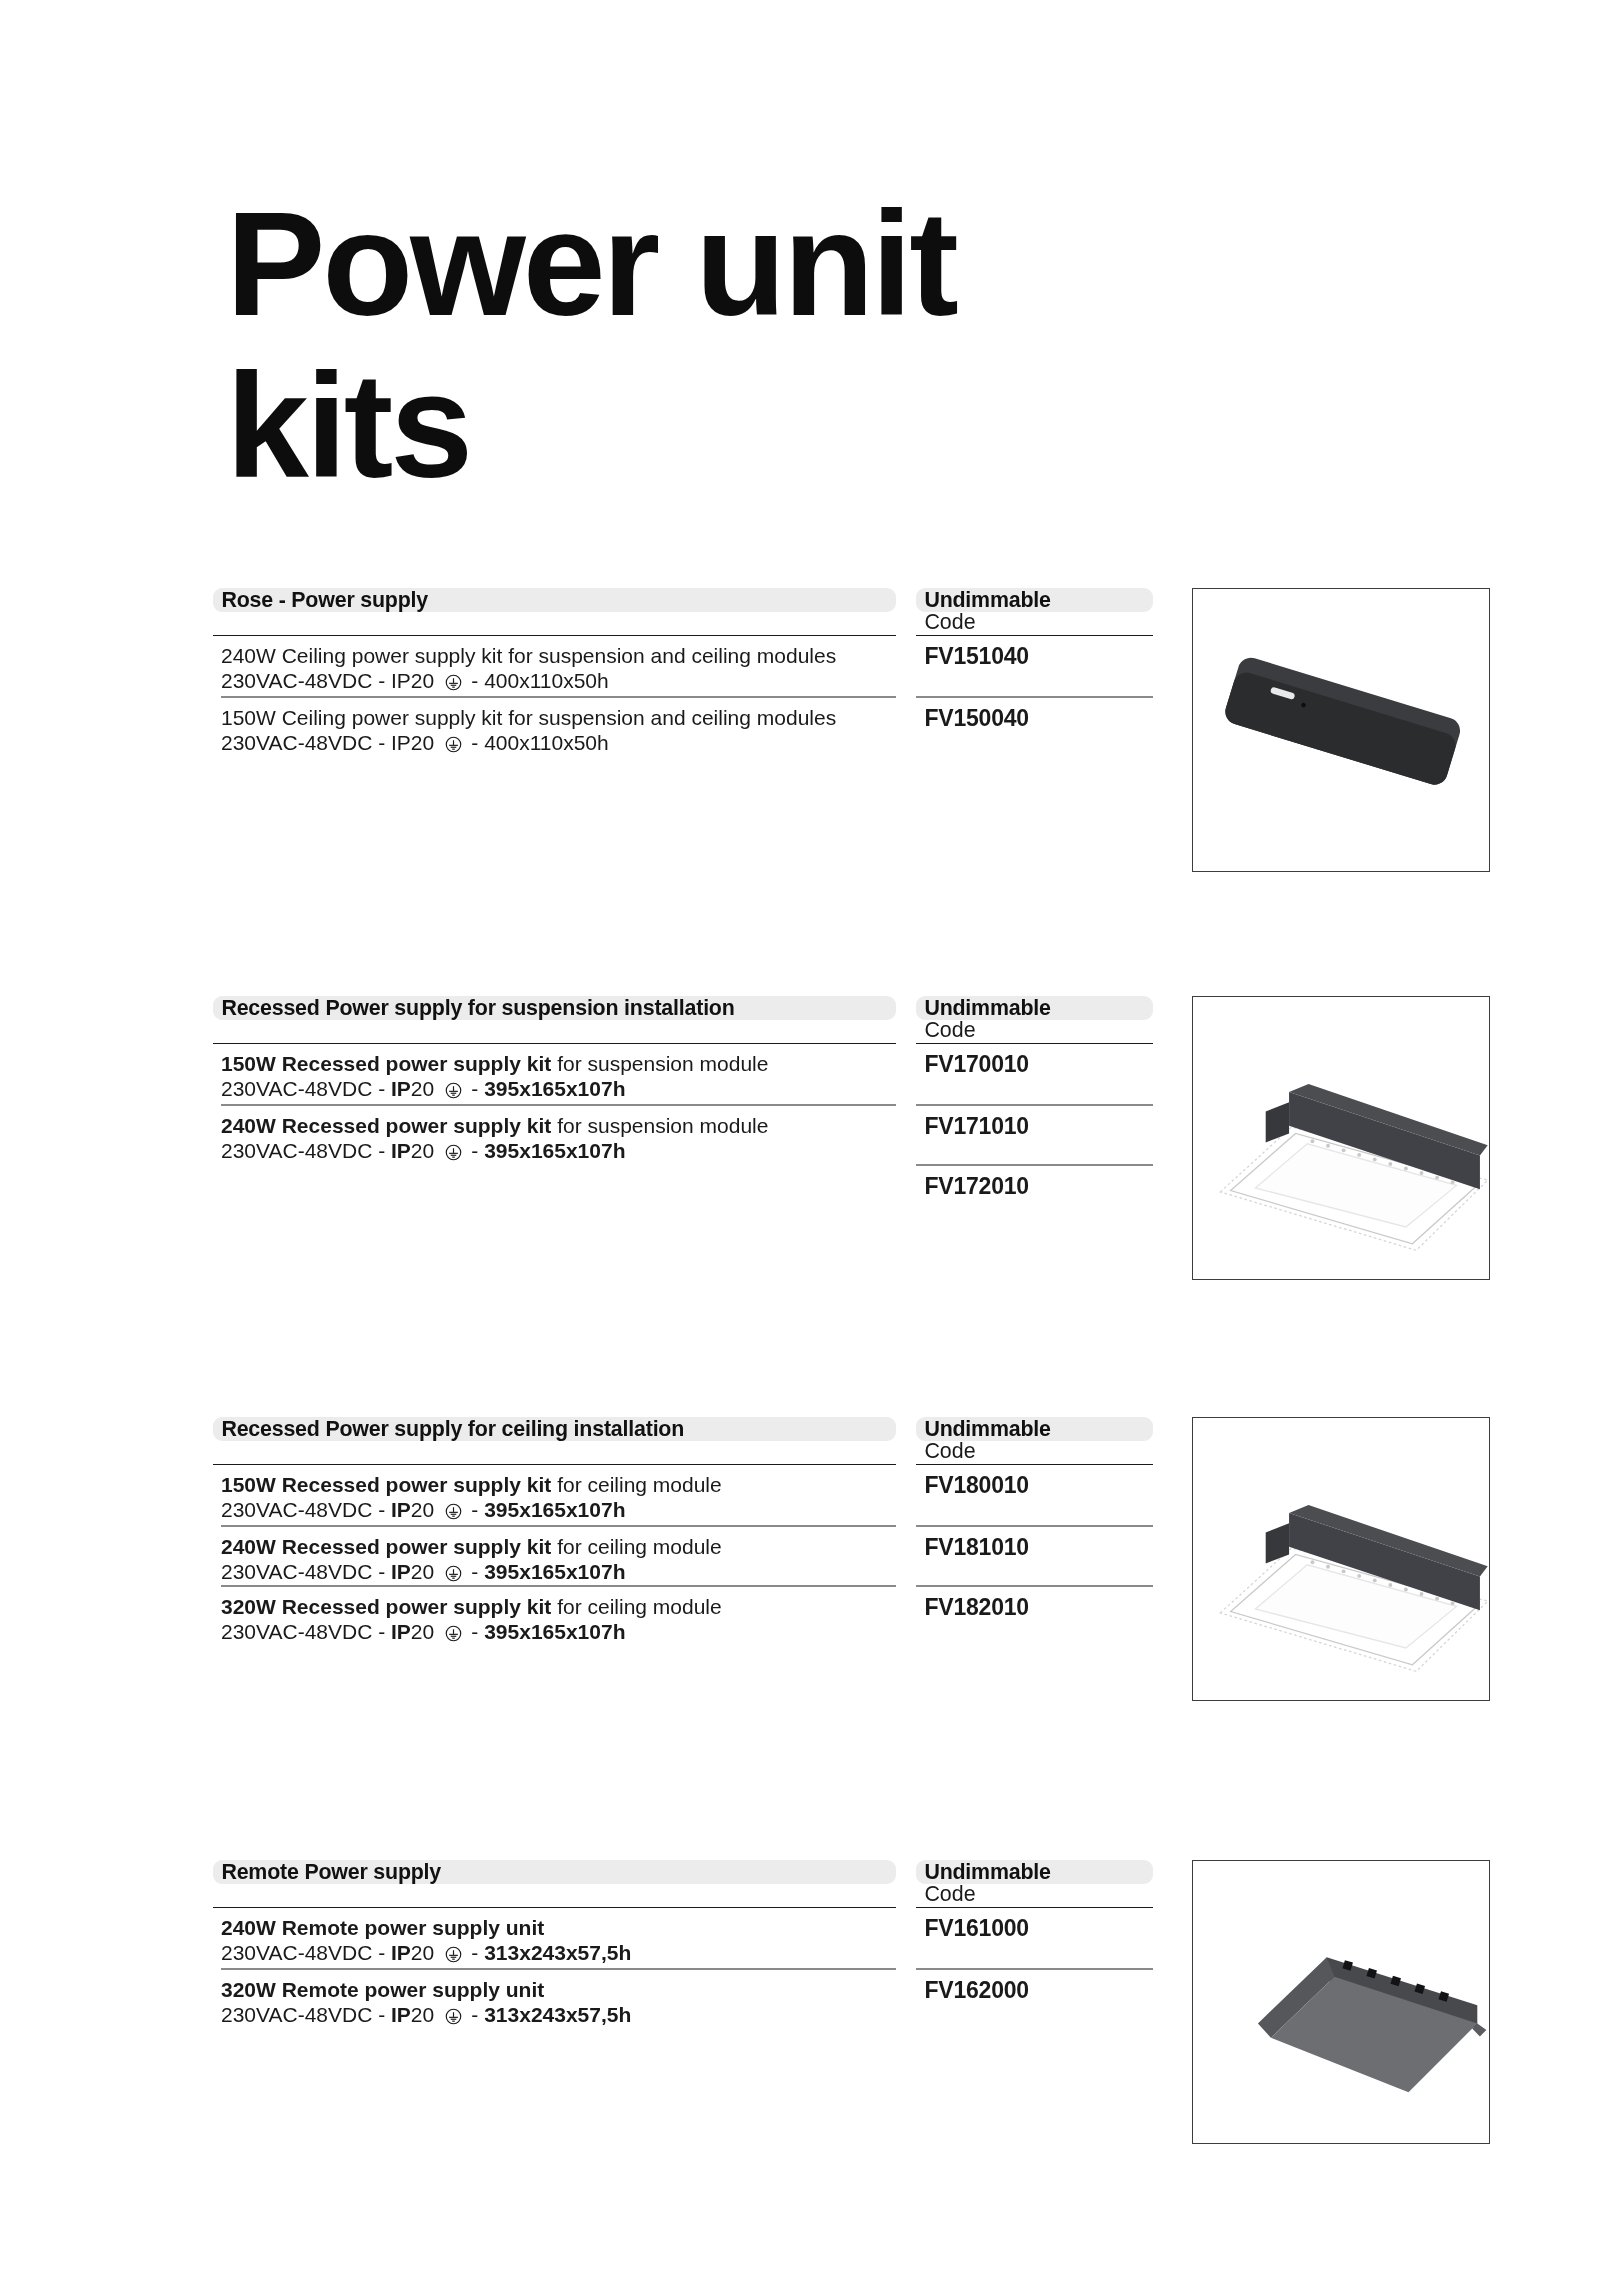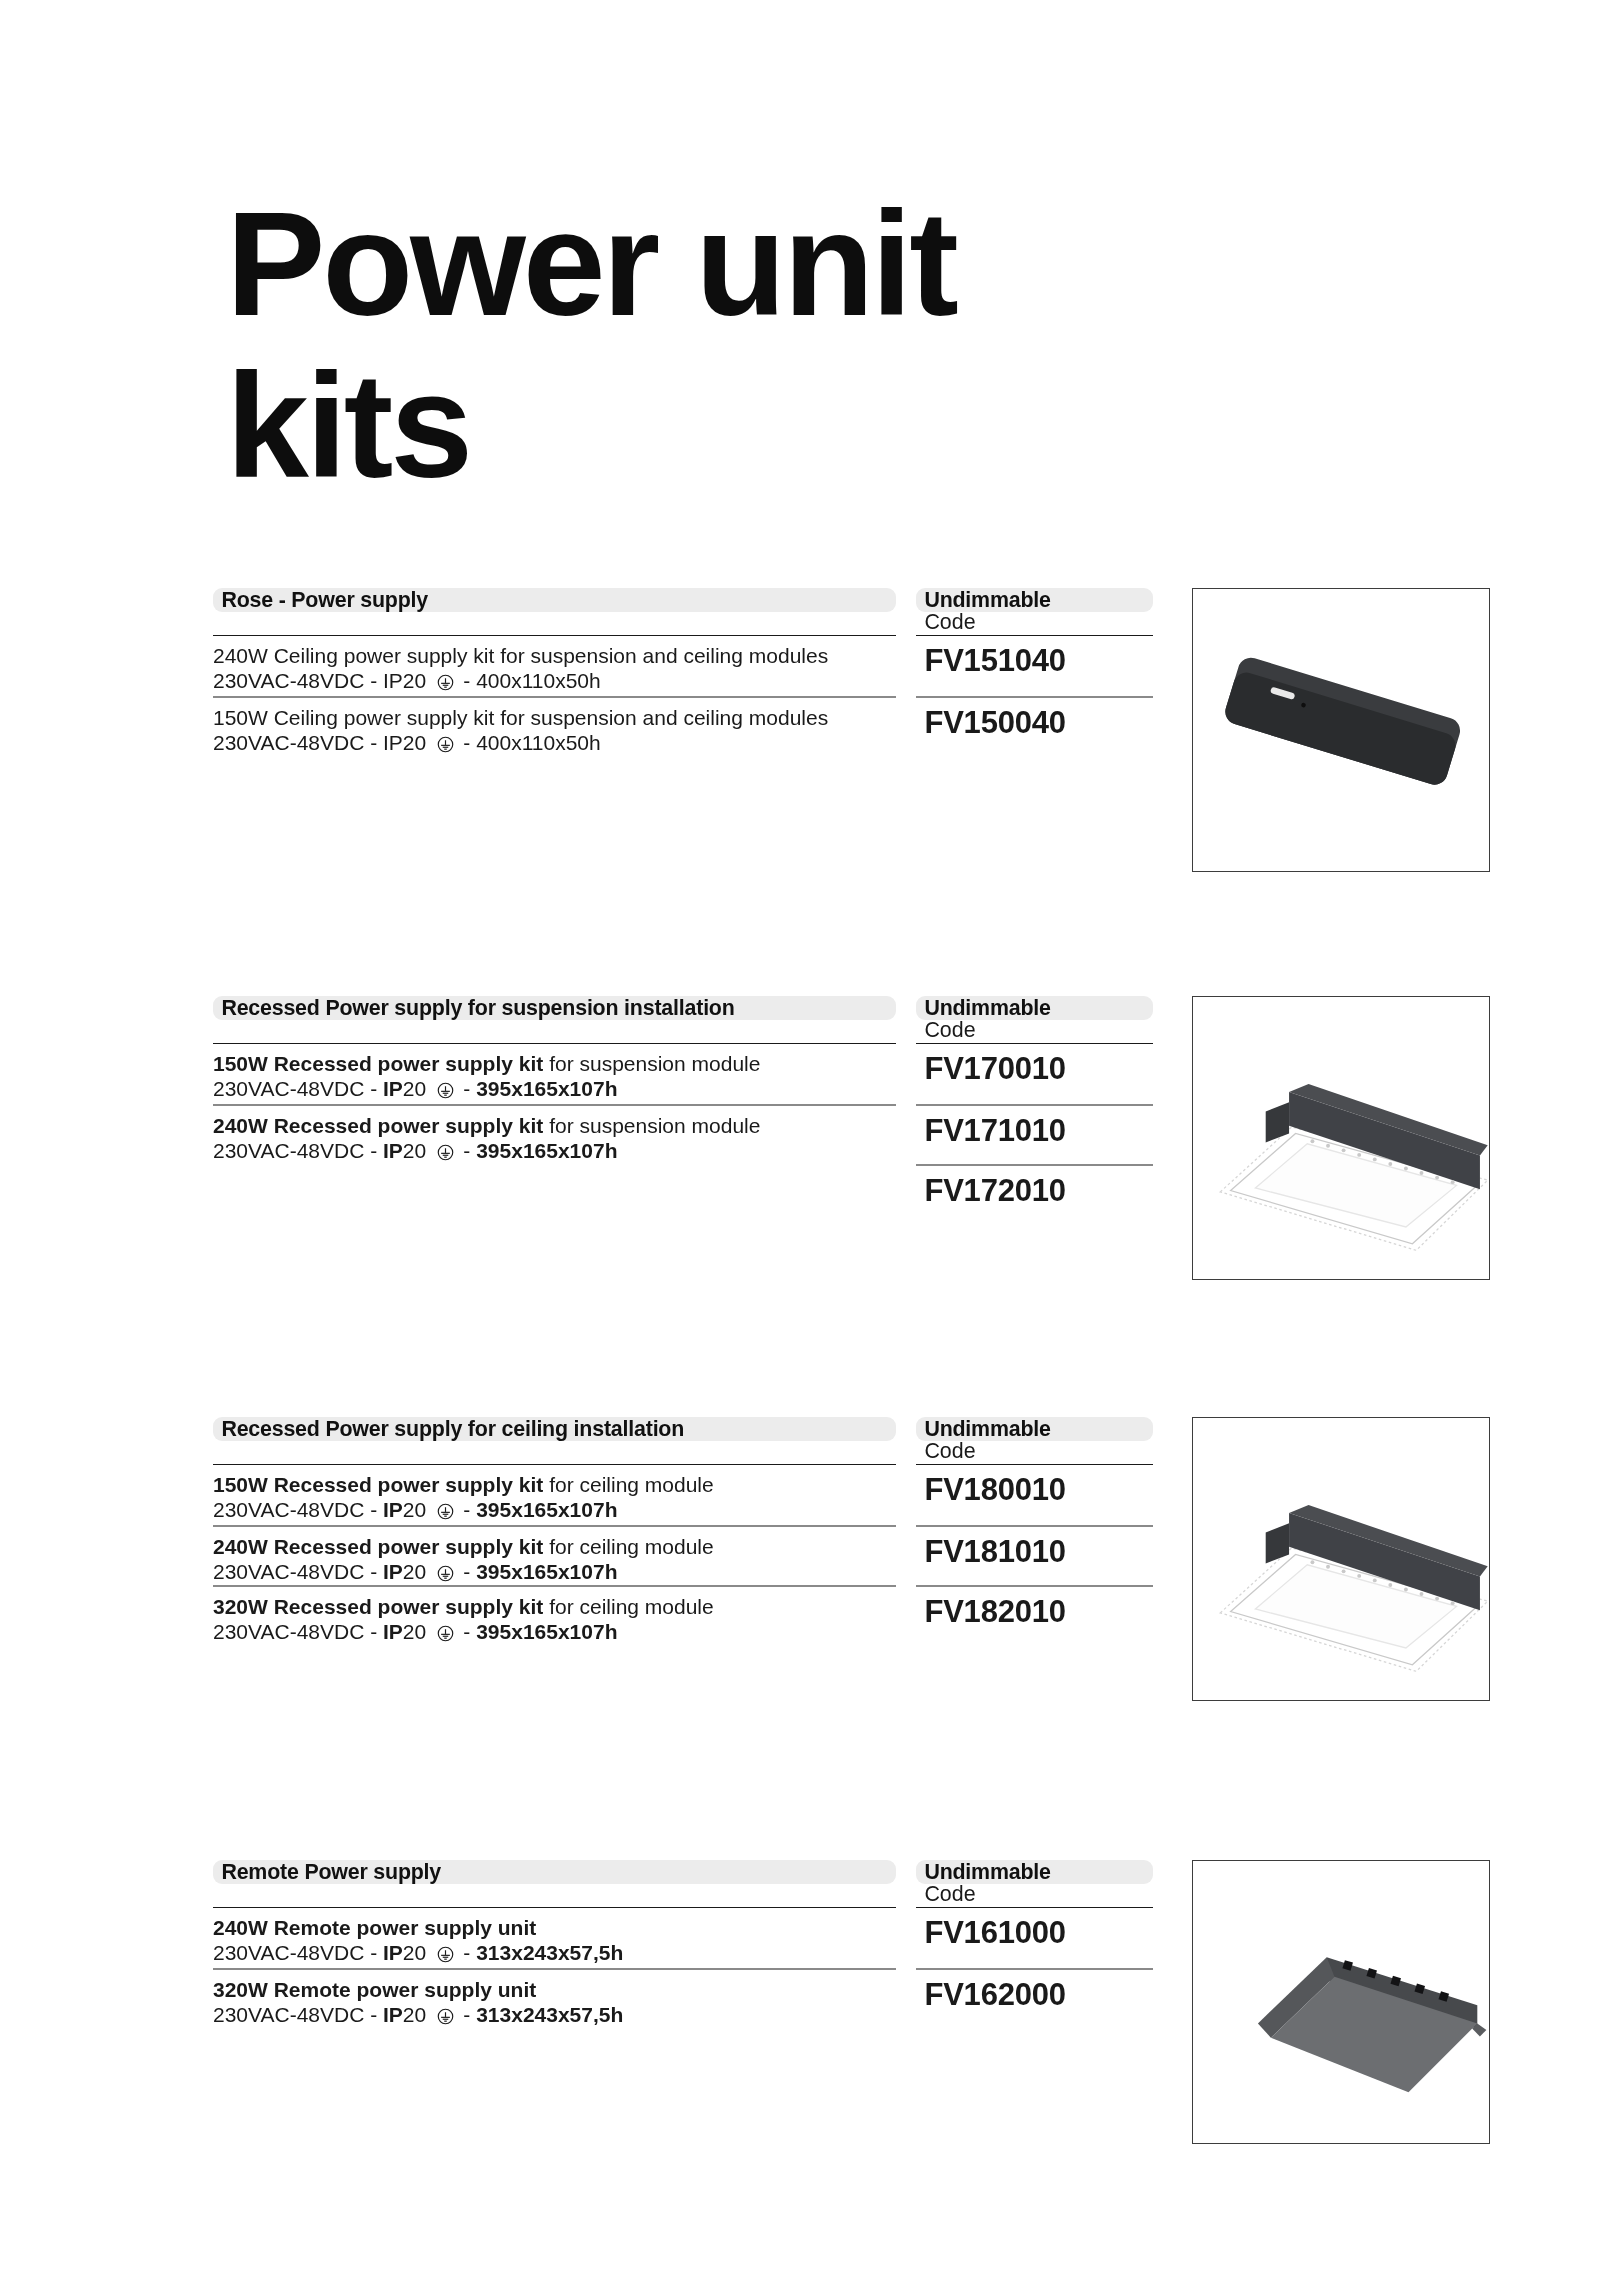--- a/index.html
+++ b/index.html
@@ -20,30 +20,30 @@
     height:24px; background:#ececec; display:flex; align-items:center;
     padding-left:8.4px; box-sizing:border-box;
     font-size:21.4px; font-weight:700; letter-spacing:-0.2px; color:#111;border-radius:9px;
   }
   .strip { height:23.4px; }
   .code-label {
     display:flex; align-items:flex-end; padding:0 0 0.6px 8.4px;
     font-size:21.4px; font-weight:400; box-sizing:border-box;
   }
   .rows { border-top:1.9px solid #1a1a1a; }
-  .row { box-sizing:border-box; height:60px; padding-top:7.1px; }
+  .row { box-sizing:border-box; height:60px; padding-top:7.1px;margin-left:8px; }
   .row + .row, .code-row + .code-row { border-top:2.6px solid #8a8a8a; }
   .l1, .l2 { font-size:21px; line-height:25px; white-space:nowrap; }
   .strong { font-weight:700; }
   .product-section .dims { font-weight:700; }
   .product-section.light .dims { font-weight:400; }
   .earth-icon { width:17px; height:17px; margin:0 3.9px 0 10.4px; vertical-align:-2.6px; }
   .code-row {
     box-sizing:border-box; height:60px; padding:7.1px 0 0 8.4px;
-    font-size:31px; font-weight:700; letter-spacing:-0.2px;
+    font-size:23px; font-weight:700; letter-spacing:-0.2px;
   }
   .img-box {
     position:absolute; left:979px; top:0; width:296px; height:282px;
     border:1.3px solid #3d3d3d; background:#ffffff;
   }
   .img-box svg { width:100%; height:100%; display:block; }
   .defs-hidden { position:absolute; width:0; height:0; overflow:hidden; }
 </style>
 </head>
 <body>

